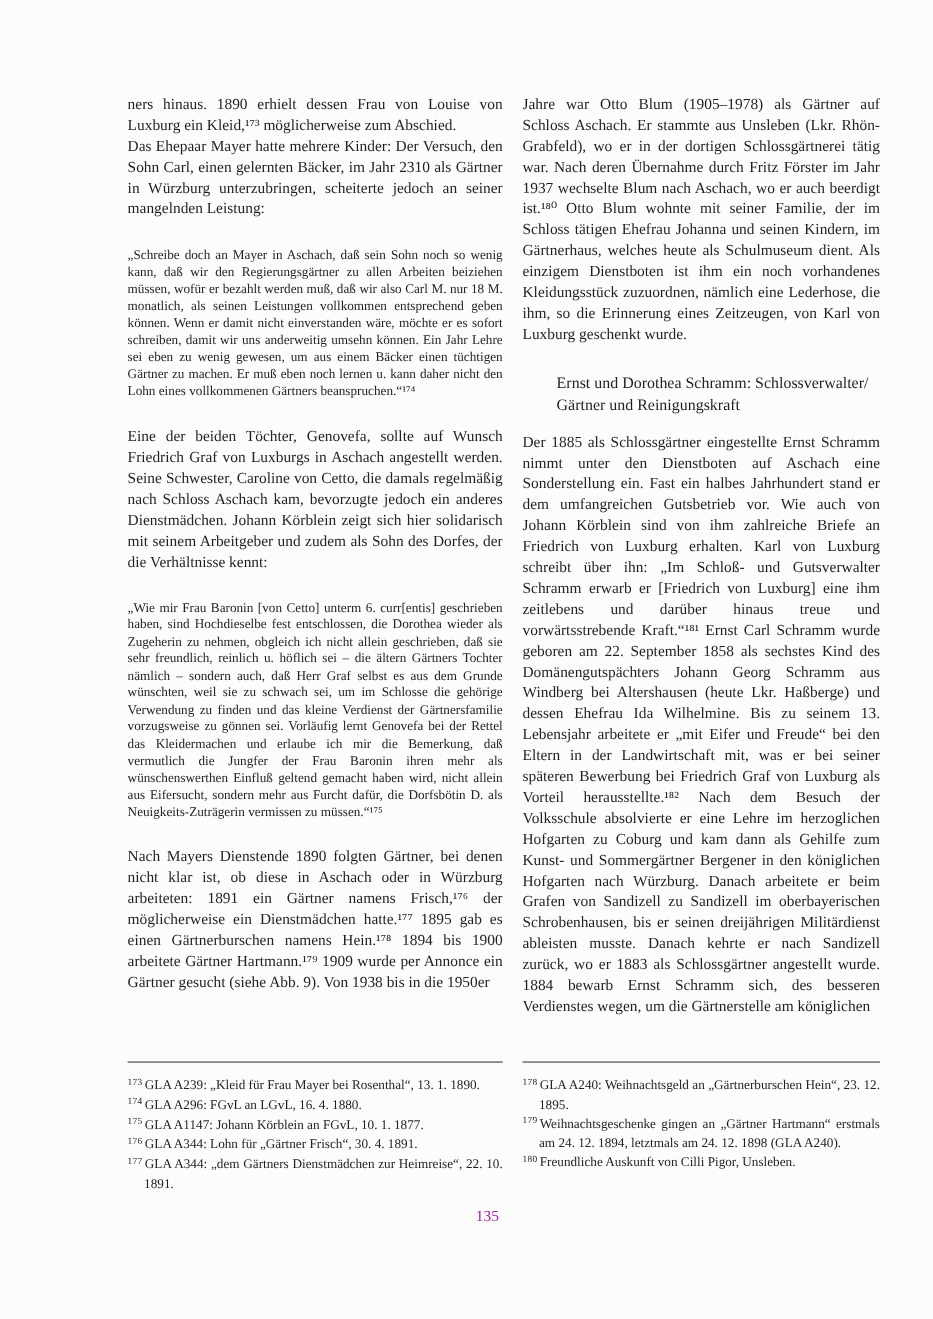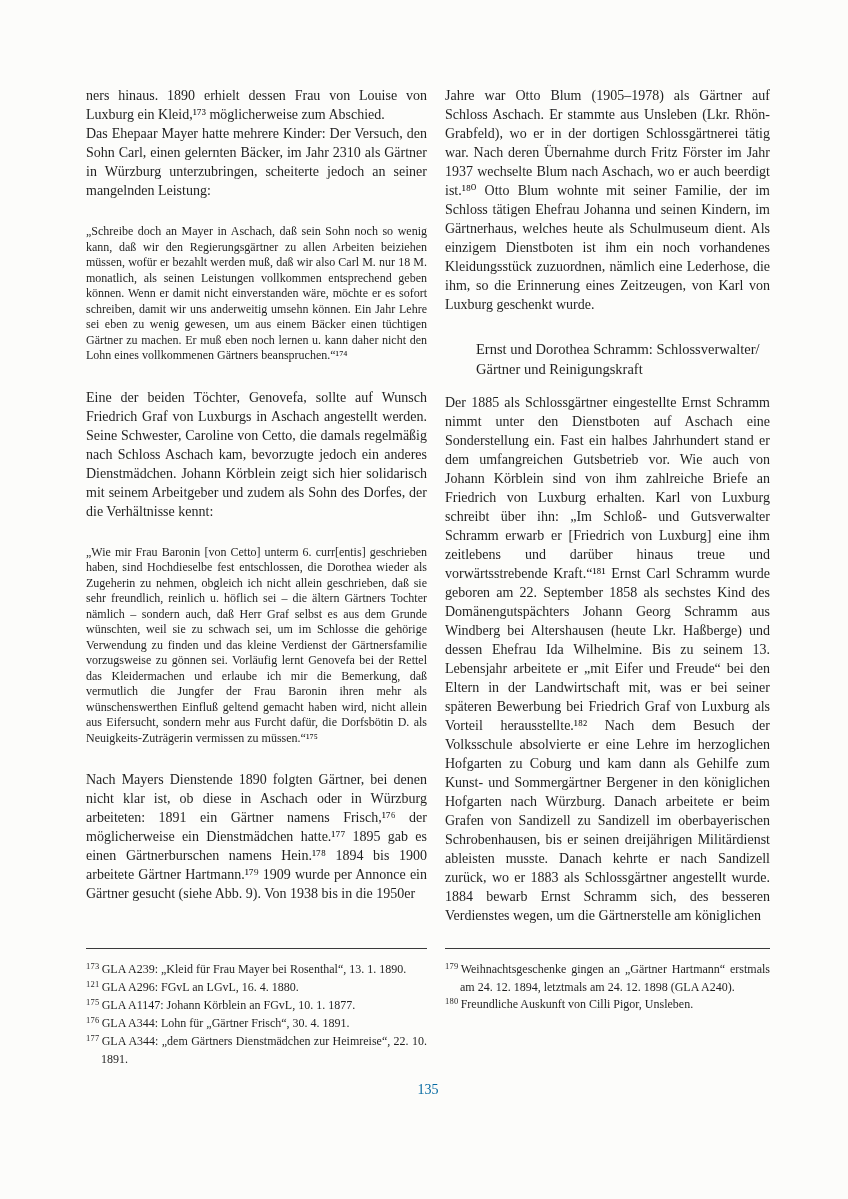--- a/index.html
+++ b/index.html
@@ -1,21 +1,21 @@
 <!DOCTYPE html>
 <html lang="de"><head>
 <meta charset="utf-8">
 <style>
   html, body { margin: 0; padding: 0; background: #ffffff; }
   .page {
     width: 848px;
     height: 1199px;
     box-sizing: border-box;
     background: #fcfcfa;
-    padding: 86px 78px 0 86px;
+    padding: 86px 78px 0 116px;
     font-family: "Liberation Serif", "DejaVu Serif", serif;
     color: #1f1f1f;
     position: relative;
   }
   .columns {
     display: grid;
     grid-template-columns: 341px 325px;
     column-gap: 18px;
   }
   .col { min-width: 0; }
@@ -37,21 +37,21 @@
     text-align: justify;
     hyphens: auto;
   }
   .heading {
     margin: 26px 0 14px;
     font-size: 14.5px;
     line-height: 19.5px;
     font-weight: normal;
   }
   .hline { display: block; margin-left: 31px; }
-  .fns { margin-top: 0; }
+  .fns { margin-top: 17px; }
   .fn-rule {
     border: none;
     border-top: 1px solid #3a3a3a;
     margin: 0 0 12px 0;
   }
   .fn {
     font-size: 12px;
     line-height: 17px;
     text-align: justify;
     padding-left: 15px;
@@ -63,59 +63,60 @@
     position: relative;
     top: -4px;
     margin-right: 2px;
     letter-spacing: 0.3px;
   }
   .it { font-style: italic; }
   .page-number {
     text-align: center;
     font-size: 14px;
     margin-top: 14px;
-    color: #0369a1;
+    color: #a21caf;
   }
 </style>
 </head>
 <body>
 
 <div class="page">
   <div class="columns">
 
     <section class="col">
       <div class="body">
         <p class="para">ners hinaus. 1890 erhielt dessen Frau von Louise von Luxburg ein Kleid,¹⁷³ möglicherweise zum Abschied.</p>
         <p class="para">Das Ehepaar Mayer hatte mehrere Kinder: Der Versuch, den Sohn Carl, einen gelernten Bäcker, im Jahr 2310 als Gärtner in Würzburg unterzubringen, scheiterte jedoch an seiner mangelnden Leistung:</p>
         <p class="quote">„Schreibe doch an Mayer in Aschach, daß sein Sohn noch so wenig kann, daß wir den Regierungsgärtner zu allen Arbeiten beiziehen müssen, wofür er bezahlt werden muß, daß wir also Carl M. nur 18 M. monatlich, als seinen Leistungen vollkommen entsprechend geben können. Wenn er damit nicht einverstanden wäre, möchte er es sofort schreiben, damit wir uns anderweitig umsehn können. Ein Jahr Lehre sei eben zu wenig gewesen, um aus einem Bäcker einen tüchtigen Gärtner zu machen. Er muß eben noch lernen u. kann daher nicht den Lohn eines vollkommenen Gärtners beanspruchen.“¹⁷⁴</p>
         <p class="para">Eine der beiden Töchter, Genovefa, sollte auf Wunsch Friedrich Graf von Luxburgs in Aschach angestellt werden. Seine Schwester, Caroline von Cetto, die damals regelmäßig nach Schloss Aschach kam, bevorzugte jedoch ein anderes Dienstmädchen. Johann Körblein zeigt sich hier solidarisch mit seinem Arbeitgeber und zudem als Sohn des Dorfes, der die Verhältnisse kennt:</p>
         <p class="quote">„Wie mir Frau Baronin [von Cetto] unterm 6. curr[entis] geschrieben haben, sind Hochdieselbe fest entschlossen, die Dorothea wieder als Zugeherin zu nehmen, obgleich ich nicht allein geschrieben, daß sie sehr freundlich, reinlich u. höflich sei – die ältern Gärtners Tochter nämlich – sondern auch, daß Herr Graf selbst es aus dem Grunde wünschten, weil sie zu schwach sei, um im Schlosse die gehörige Verwendung zu finden und das kleine Verdienst der Gärtnersfamilie vorzugsweise zu gönnen sei. Vorläufig lernt Genovefa bei der Rettel das Kleidermachen und erlaube ich mir die Bemerkung, daß vermutlich die Jungfer der Frau Baronin ihren mehr als wünschenswerthen Einfluß geltend gemacht haben wird, nicht allein aus Eifersucht, sondern mehr aus Furcht dafür, die Dorfsbötin D. als Neuigkeits-Zuträgerin vermissen zu müssen.“¹⁷⁵</p>
         <p class="para">Nach Mayers Dienstende 1890 folgten Gärtner, bei denen nicht klar ist, ob diese in Aschach oder in Würzburg arbeiteten: 1891 ein Gärtner namens Frisch,¹⁷⁶ der möglicherweise ein Dienstmädchen hatte.¹⁷⁷ 1895 gab es einen Gärtnerburschen namens Hein.¹⁷⁸ 1894 bis 1900 arbeitete Gärtner Hartmann.¹⁷⁹ 1909 wurde per Annonce ein Gärtner gesucht (siehe Abb. 9). Von 1938 bis in die 1950er</p>
       </div>
       <div class="fns">
         <hr class="fn-rule">
         <div class="fn"><span class="fn-num">173</span><span>GLA A239: „Kleid für Frau Mayer bei Rosenthal“, 13. 1. 1890.</span></div>
-        <div class="fn"><span class="fn-num">121</span><span>GLA A296: FGvL an LGvL, 16. 4. 1880.</span></div>
+        <div class="fn"><span class="fn-num">174</span><span>GLA A296: FGvL an LGvL, 16. 4. 1880.</span></div>
         <div class="fn"><span class="fn-num">175</span><span>GLA A1147: Johann Körblein an FGvL, 10. 1. 1877.</span></div>
         <div class="fn"><span class="fn-num">176</span><span>GLA A344: Lohn für „Gärtner Frisch“, 30. 4. 1891.</span></div>
         <div class="fn"><span class="fn-num">177</span><span>GLA A344: „dem Gärtners Dienstmädchen zur Heimreise“, 22. 10. 1891.</span></div>
       </div>
     </section>
 
     <section class="col">
       <div class="body">
         <p class="para">Jahre war Otto Blum (1905–1978) als Gärtner auf Schloss Aschach. Er stammte aus Unsleben (Lkr. Rhön-Grabfeld), wo er in der dortigen Schlossgärtnerei tätig war. Nach deren Übernahme durch Fritz Förster im Jahr 1937 wechselte Blum nach Aschach, wo er auch beerdigt ist.¹⁸⁰ Otto Blum wohnte mit seiner Familie, der im Schloss tätigen Ehefrau Johanna und seinen Kindern, im Gärtnerhaus, welches heute als Schulmuseum dient. Als einzigem Dienstboten ist ihm ein noch vorhandenes Kleidungsstück zuzuordnen, nämlich eine Lederhose, die ihm, so die Erinnerung eines Zeitzeugen, von Karl von Luxburg geschenkt wurde.</p>
         <h2 class="heading">
           <span class="hline">Ernst und Dorothea Schramm: Schlossverwalter/</span>
           <span class="hline">Gärtner und Reinigungskraft</span>
         </h2>
         <p class="para">Der 1885 als Schlossgärtner eingestellte Ernst Schramm nimmt unter den Dienstboten auf Aschach eine Sonderstellung ein. Fast ein halbes Jahrhundert stand er dem umfangreichen Gutsbetrieb vor. Wie auch von Johann Körblein sind von ihm zahlreiche Briefe an Friedrich von Luxburg erhalten. Karl von Luxburg schreibt über ihn: „Im Schloß- und Gutsverwalter Schramm erwarb er [Friedrich von Luxburg] eine ihm zeitlebens und darüber hinaus treue und vorwärtsstrebende Kraft.“¹⁸¹ Ernst Carl Schramm wurde geboren am 22. September 1858 als sechstes Kind des Domänengutspächters Johann Georg Schramm aus Windberg bei Altershausen (heute Lkr. Haßberge) und dessen Ehefrau Ida Wilhelmine. Bis zu seinem 13. Lebensjahr arbeitete er „mit Eifer und Freude“ bei den Eltern in der Landwirtschaft mit, was er bei seiner späteren Bewerbung bei Friedrich Graf von Luxburg als Vorteil herausstellte.¹⁸² Nach dem Besuch der Volksschule absolvierte er eine Lehre im herzoglichen Hofgarten zu Coburg und kam dann als Gehilfe zum Kunst- und Sommergärtner Bergener in den königlichen Hofgarten nach Würzburg. Danach arbeitete er beim Grafen von Sandizell zu Sandizell im oberbayerischen Schrobenhausen, bis er seinen dreijährigen Militärdienst ableisten musste. Danach kehrte er nach Sandizell zurück, wo er 1883 als Schlossgärtner angestellt wurde. 1884 bewarb Ernst Schramm sich, des besseren Verdienstes wegen, um die Gärtnerstelle am königlichen</p>
       </div>
       <div class="fns">
         <hr class="fn-rule">
+        <div class="fn"><span class="fn-num">178</span><span>GLA A240: Weihnachtsgeld an „Gärtnerburschen Hein“, 23. 12. 1895.</span></div>
         <div class="fn"><span class="fn-num">179</span><span>Weihnachtsgeschenke gingen an „Gärtner Hartmann“ erstmals am 24. 12. 1894, letztmals am 24. 12. 1898 (GLA A240).</span></div>
         <div class="fn"><span class="fn-num">180</span><span>Freundliche Auskunft von Cilli Pigor, Unsleben.</span></div>
       </div>
     </section>
 
   </div>
 
   <div class="page-number">135</div>
 </div>
 

